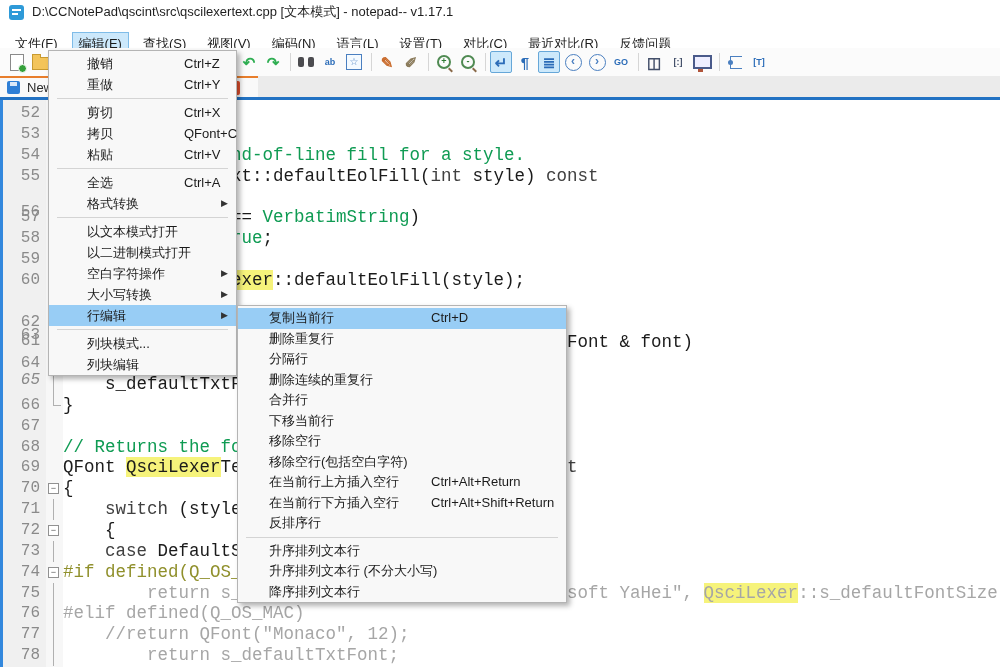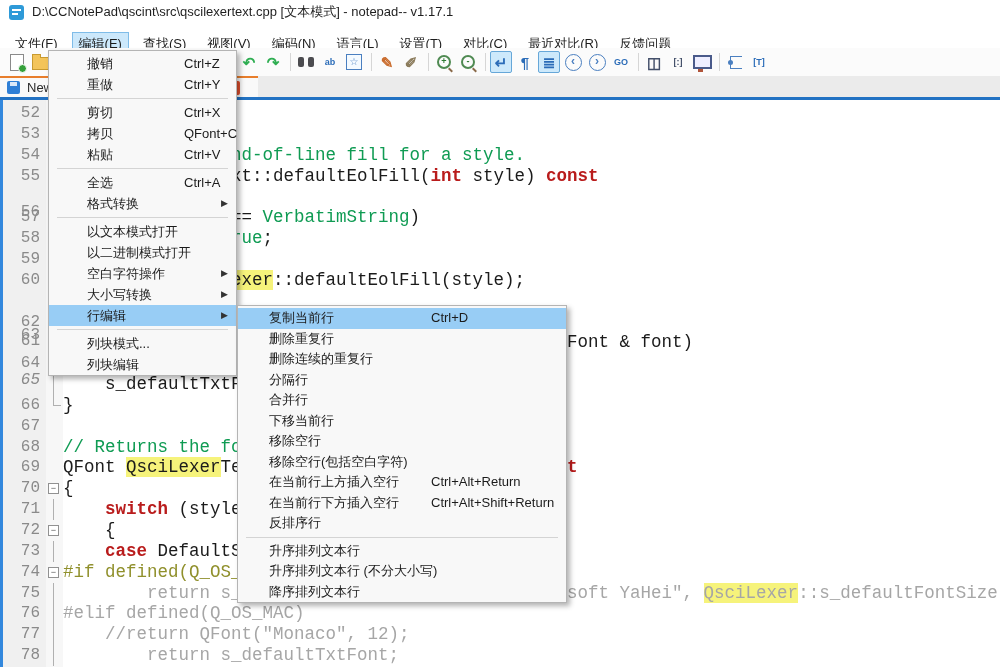--- a/index.html
+++ b/index.html
@@ -54,21 +54,21 @@
 
   
   .editor{position:absolute;left:0;top:100px;width:1000px;height:567px;background:#ffffff;border-left:3px solid #3388dd;box-sizing:border-box;}
   .gutter-bg{position:absolute;left:3px;top:100px;width:43px;height:567px;background:#f0f0f0;}
   .foldmargin-bg{position:absolute;left:46px;top:100px;width:17px;height:567px;background:#f7f7f7;}
   .line-num{position:absolute;left:3px;width:37px;text-align:right;font-family:"Liberation Mono",monospace;font-size:16px;color:#8a8a8a;}
   .fold-box{position:absolute;left:48px;width:11px;height:11px;border:1px solid #919191;background:#fff;box-sizing:border-box;font-size:9px;line-height:9px;text-align:center;color:#555;}
   .fold-line{position:absolute;left:53px;width:1px;background:#b0b0b0;}
   .fold-end{position:absolute;left:53px;width:7px;border-left:1px solid #b0b0b0;border-bottom:1px solid #b0b0b0;}
   .code-line{position:absolute;left:63px;white-space:pre;font-family:"Liberation Mono",monospace;font-size:17.5px;}
-  .seg-d{color:#1b1b1b;} .seg-k{color:#b91c1c;font-weight:bold;} .seg-c{color:#0f9b53;} .seg-y{color:#90902c;} .seg-x{color:#a6a6a6;}
+  .seg-d{color:#1b1b1b;} .seg-k{color:#404040;} .seg-c{color:#0f9b53;} .seg-y{color:#90902c;} .seg-x{color:#a6a6a6;}
   .seg-hl{background:#f6f37b;}
 
   
   .menu-panel{position:absolute;background:#f8f8f8;border:1px solid #b4b4b4;box-shadow:3px 3px 5px rgba(0,0,0,0.3);box-sizing:border-box;padding-top:2px;z-index:30;}
   .menu-item{position:relative;height:21px;line-height:21px;font-size:13px;color:#1b1b1b;white-space:nowrap;}
   .menu-item.hl{background:#98cdf5;}
   .menu-label{position:absolute;}
   .menu-shortcut{position:absolute;color:#1b1b1b;}
   .menu-arrow{position:absolute;right:8px;top:0;font-size:9px;color:#333;}
   .menu-sep{height:7px;position:relative;}
@@ -326,24 +326,24 @@
     </div>
   <div class="menu-panel" id="line-submenu">
       <div class="menu-item hl">
         <span class="menu-label">复制当前行</span>
         <span class="menu-shortcut">Ctrl+D</span>
       </div>
       <div class="menu-item">
         <span class="menu-label">删除重复行</span>
       </div>
       <div class="menu-item">
+        <span class="menu-label">分隔行</span>
+      </div>
+      <div class="menu-item">
         <span class="menu-label">删除连续的重复行</span>
-      </div>
-      <div class="menu-item">
-        <span class="menu-label">分隔行</span>
       </div>
       <div class="menu-item">
         <span class="menu-label">合并行</span>
       </div>
       <div class="menu-item">
         <span class="menu-label">下移当前行</span>
       </div>
       <div class="menu-item">
         <span class="menu-label">移除空行</span>
       </div>

